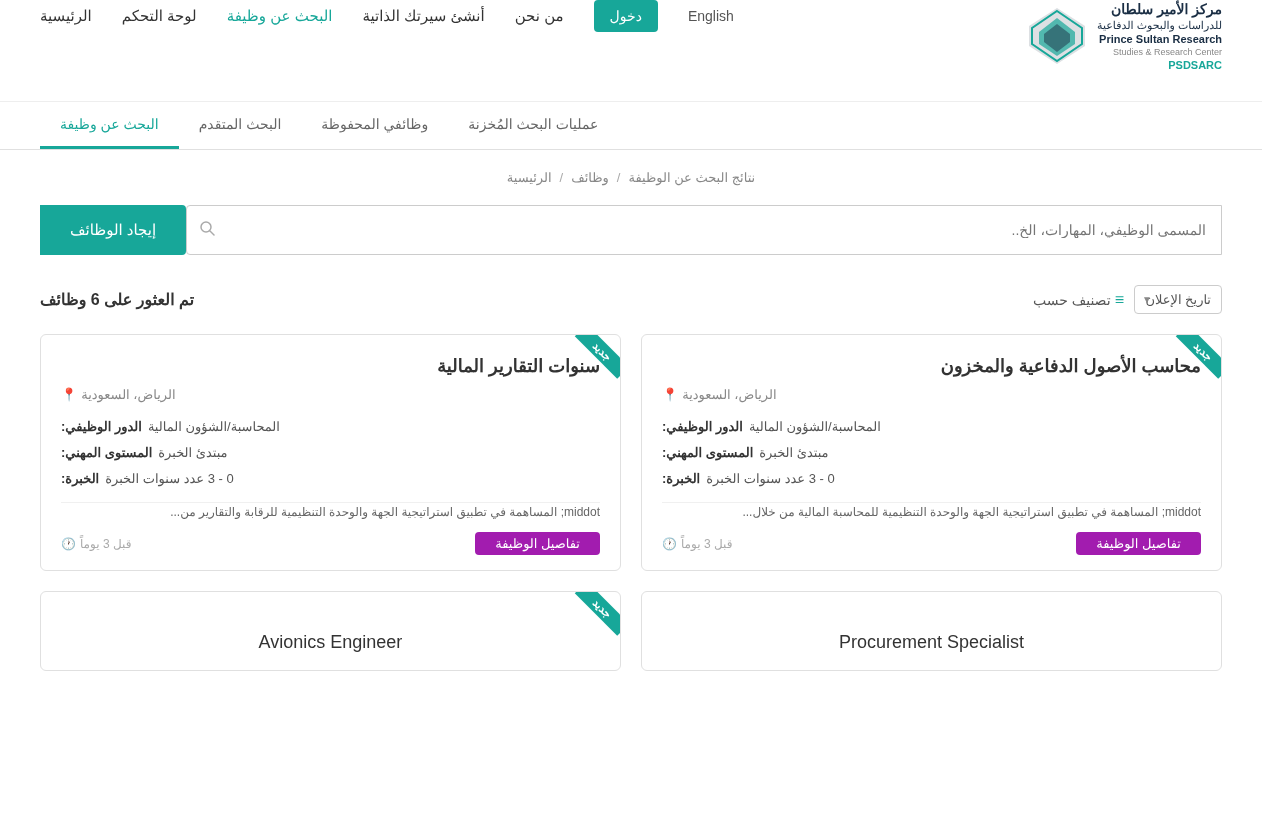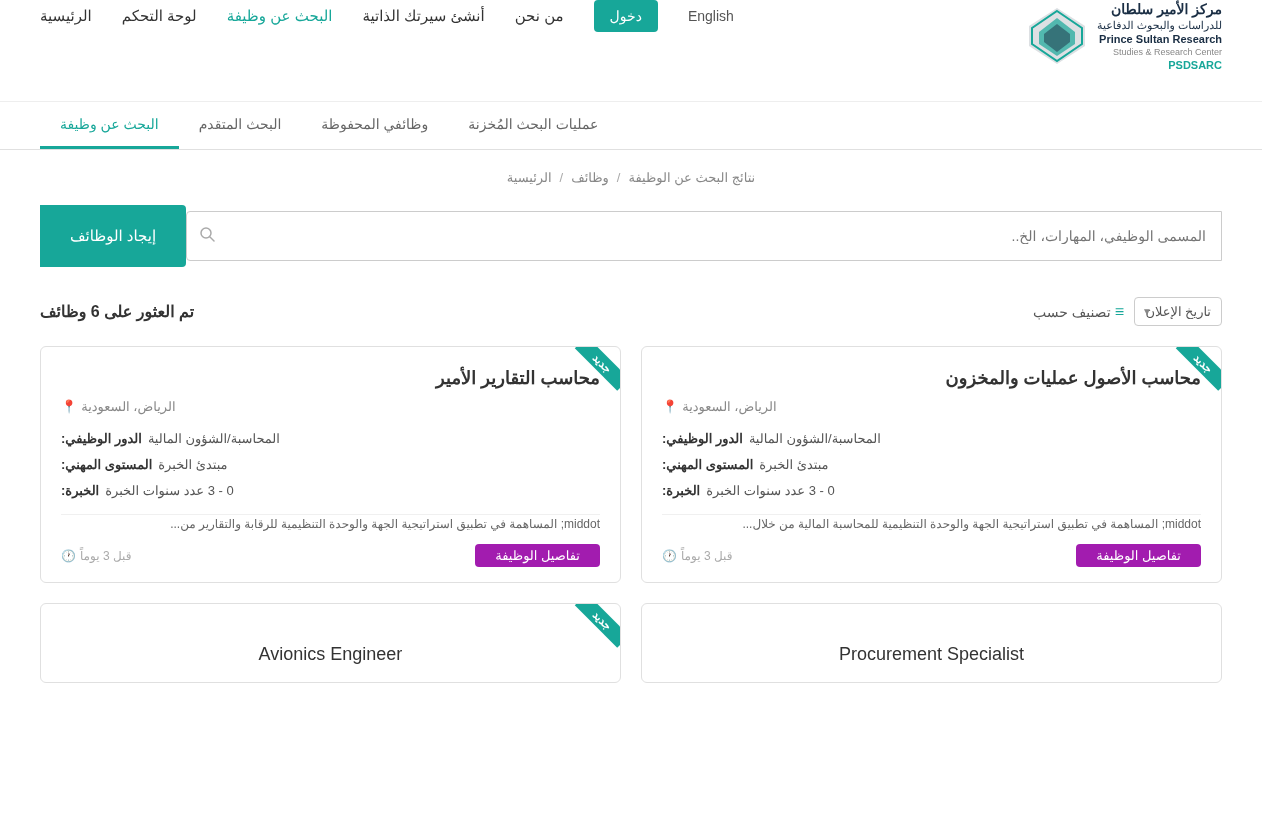--- a/index.html
+++ b/index.html
@@ -145,21 +145,21 @@
     }
     .search-bar .search-icon-wrap {
       padding: 0 12px;
       color: #aaa;
       font-size: 16px;
     }
     .find-jobs-btn {
       background: #17a799;
       color: #fff;
       border: none;
-      height: 62px;
+      height: 50px;
       padding: 0 30px;
       font-size: 15px;
       cursor: pointer;
       border-radius: 0 4px 4px 0;
       white-space: nowrap;
     }
     
     .results-bar {
       padding: 10px 40px 20px;
       display: flex;
@@ -411,21 +411,21 @@
   </div>
   <div class="results-count">تم العثور على 6 وظائف</div>
 </div>
 
 <div class="jobs-grid">
 
   <div class="job-card">
     <div class="new-badge-corner">
       <div class="new-badge-text">جديد</div>
     </div>
-    <div class="job-card-title">محاسب الأصول عمليات والمخزون</div>
+    <div class="job-card-title">محاسب الأصول الدفاعية والمخزون</div>
     <div class="job-location">
       <span>الرياض، السعودية</span>
       <span class="location-icon">📍</span>
     </div>
     <div class="job-details">
       <div class="job-detail-row">
         <span class="detail-value">المحاسبة/الشؤون المالية</span>
         <span class="detail-label">الدور الوظيفي:</span>
       </div>
       <div class="job-detail-row">
@@ -446,21 +446,21 @@
         <span>قبل 3 يوماً</span>
         <span>🕐</span>
       </div>
     </div>
   </div>
 
   <div class="job-card">
     <div class="new-badge-corner">
       <div class="new-badge-text">جديد</div>
     </div>
-    <div class="job-card-title">محاسب التقارير الأمير</div>
+    <div class="job-card-title">سنوات التقارير المالية</div>
     <div class="job-location">
       <span>الرياض، السعودية</span>
       <span class="location-icon">📍</span>
     </div>
     <div class="job-details">
       <div class="job-detail-row">
         <span class="detail-value">المحاسبة/الشؤون المالية</span>
         <span class="detail-label">الدور الوظيفي:</span>
       </div>
       <div class="job-detail-row">

